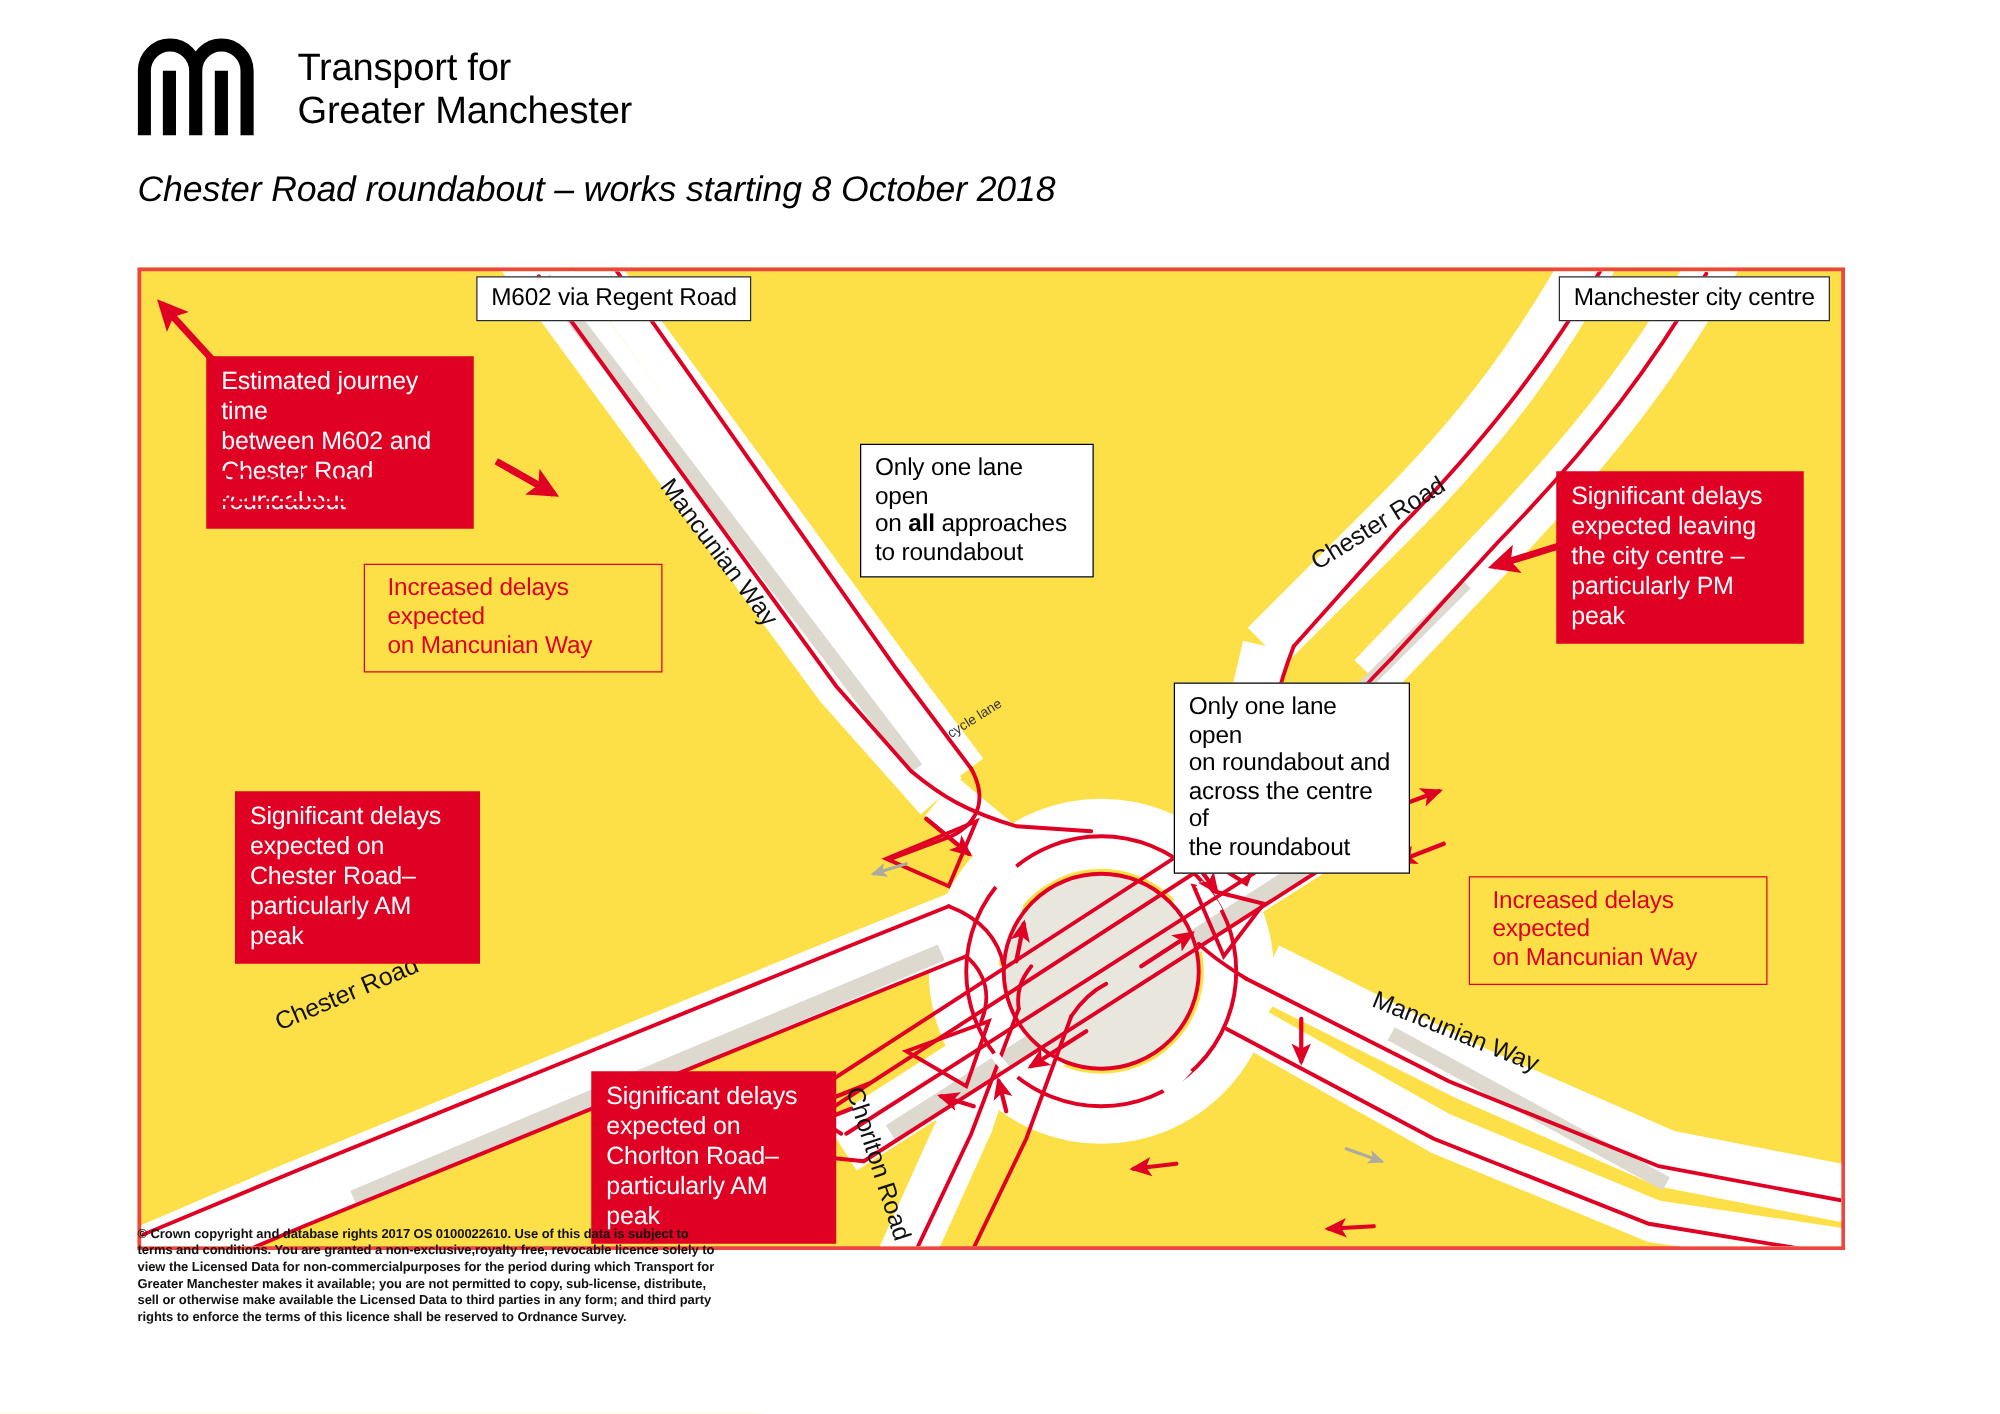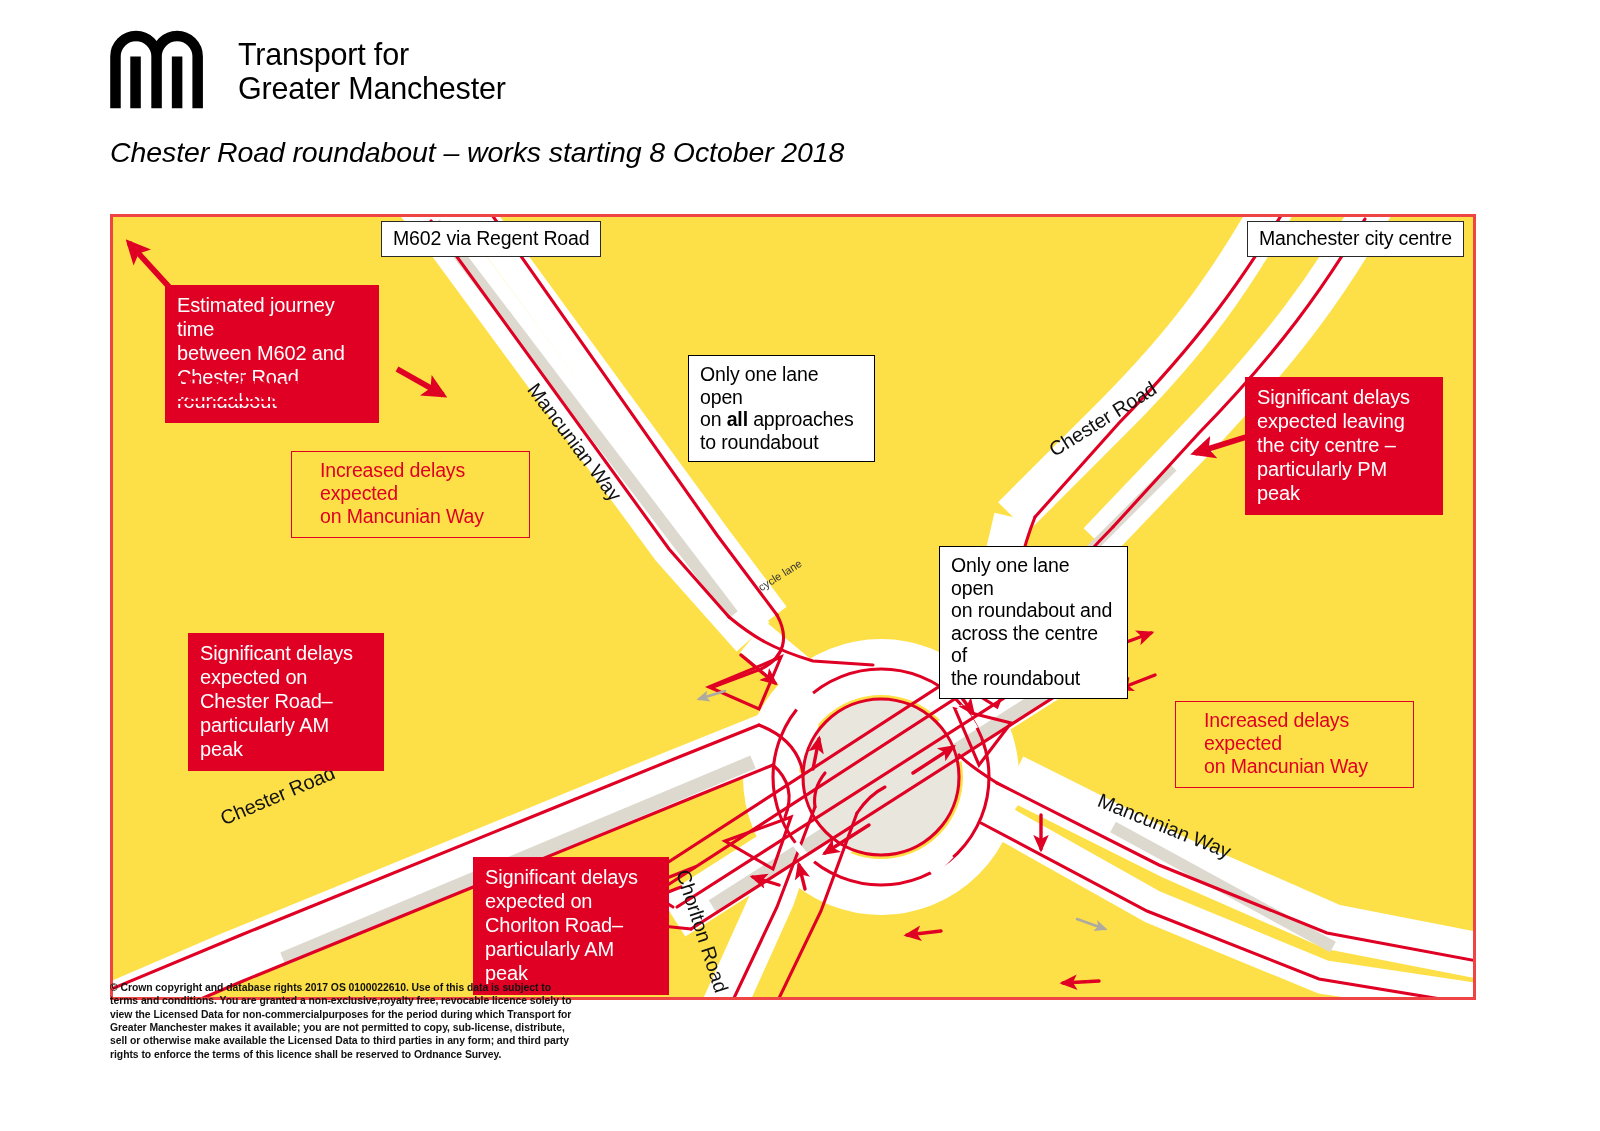--- a/index.html
+++ b/index.html
@@ -46,21 +46,21 @@
     padding:7px 11px 8px 11px;letter-spacing:-0.15px;
   }
   .box-redfill{
     background:#df0024;color:#ffffff;
     font-size:20px;line-height:1.2;
     padding:8px 13px 10px 12px;letter-spacing:-0.15px;
   }
   .box-redline{
     background:transparent;border:1.8px solid #df0024;
     color:#df0024;font-size:19.5px;line-height:1.18;
-    padding:7px 11px 9px 28px;letter-spacing:-0.15px;
+    padding:7px 11px 9px 18px;letter-spacing:-0.15px;
   }
   .bignum{
     position:absolute;color:#df0024;font-size:33px;font-weight:700;
     letter-spacing:-0.5px;
     text-decoration:underline;
   }
   b{font-weight:700;}
 
   
   .maplabel{

